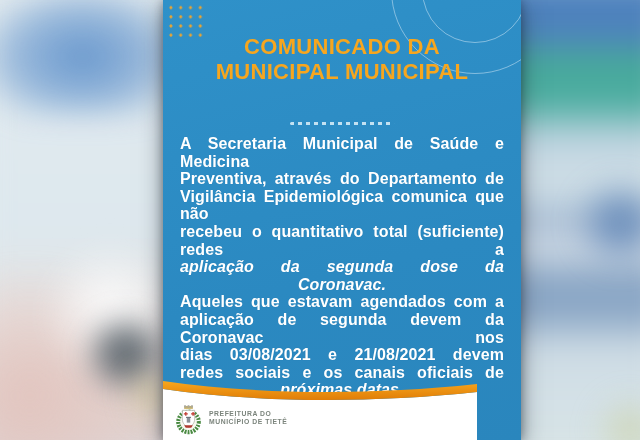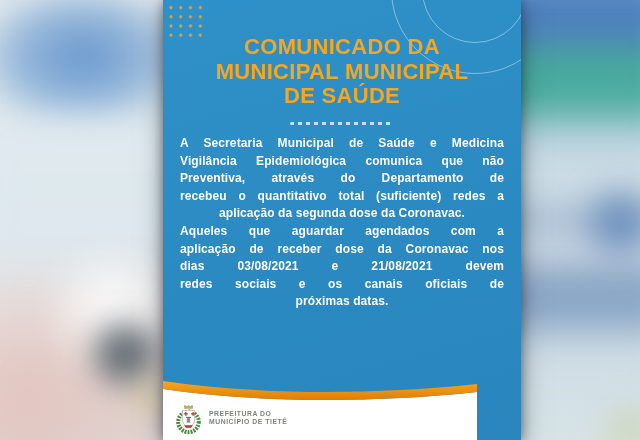--- a/index.html
+++ b/index.html
@@ -46,24 +46,24 @@
 
   .title{position:absolute;top:35px;left:9px;right:9px;}
   .title-line{font-size:22px;line-height:24.5px;font-weight:800;color:#F7A61E;
     text-align:center;letter-spacing:.3px;}
 
   .dashes{position:absolute;top:122px;left:50%;transform:translateX(-50%);
     width:104px;height:3px;border-radius:2px;
     background:repeating-linear-gradient(90deg, rgba(237,249,255,.78) 0px, rgba(237,249,255,.78) 4.5px, transparent 4.5px, transparent 8px);}
 
   .bodytext{position:absolute;top:135px;left:17px;right:17px;color:#ffffff;}
-  .bline{font-size:12px;line-height:17.6px;font-weight:700;letter-spacing:.1px;
+  .bline{font-size:16px;line-height:17.6px;font-weight:700;letter-spacing:.1px;
     text-align:justify;text-align-last:justify;white-space:normal;
     text-shadow:0 0 1px rgba(20,60,90,.15);}
-  .bline.center{text-align-last:center;}
+  .bline.center{text-align-last:center;font-style:italic;}
 
   .bottom-curve{position:absolute;left:0;bottom:0;width:314px;height:66px;display:block;}
 
   .footer{position:absolute;left:0;right:0;bottom:0;height:42px;}
   .crest{position:absolute;left:11px;bottom:5px;width:29px;height:32px;}
   .orgname{position:absolute;left:46px;bottom:13px;}
   .orgline{font-size:6.8px;line-height:8.6px;font-weight:700;color:#7b847c;letter-spacing:.55px;}
 </style>
 </head>
 <body>
@@ -82,33 +82,32 @@
 
 <div class="card">
 
   <div class="dots"></div>
   <div class="ring r1"></div>
   <div class="ring r2"></div>
 
   <div class="title">
       <div class="title-line">COMUNICADO DA</div>
       <div class="title-line">MUNICIPAL MUNICIPAL</div>
-      <div class="title-line">DE SAÚDE</div>
     </div>
 
   <div class="dashes"></div>
 
   <div class="bodytext">
       <div class="bline">A Secretaria Municipal de Saúde e Medicina</div>
+      <div class="bline">Preventiva, através do Departamento de</div>
       <div class="bline">Vigilância Epidemiológica comunica que não</div>
-      <div class="bline">Preventiva, através do Departamento de</div>
       <div class="bline">recebeu o quantitativo total (suficiente) redes a</div>
       <div class="bline center">aplicação da segunda dose da Coronavac.</div>
-      <div class="bline">Aqueles que aguardar agendados com a</div>
-      <div class="bline">aplicação de receber dose da Coronavac nos</div>
+      <div class="bline">Aqueles que estavam agendados com a</div>
+      <div class="bline">aplicação de segunda devem da Coronavac nos</div>
       <div class="bline">dias 03/08/2021 e 21/08/2021 devem</div>
       <div class="bline">redes sociais e os canais oficiais de</div>
       <div class="bline center">próximas datas.</div>
     </div>
 
   <svg class="bottom-curve" viewBox="0 0 314 66" preserveAspectRatio="none">
     <defs>
       <linearGradient id="bandGrad" x1="0" y1="0" x2="0" y2="1">
         <stop offset="0" stop-color="#f8a71e"></stop>
         <stop offset="1" stop-color="#e07d07"></stop>

